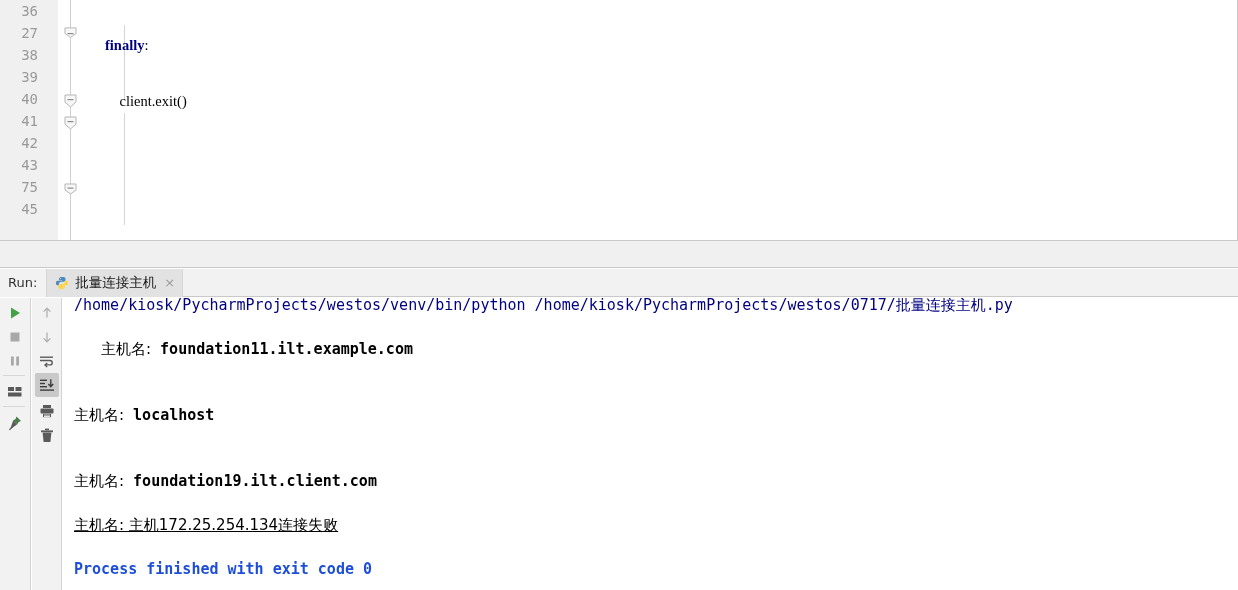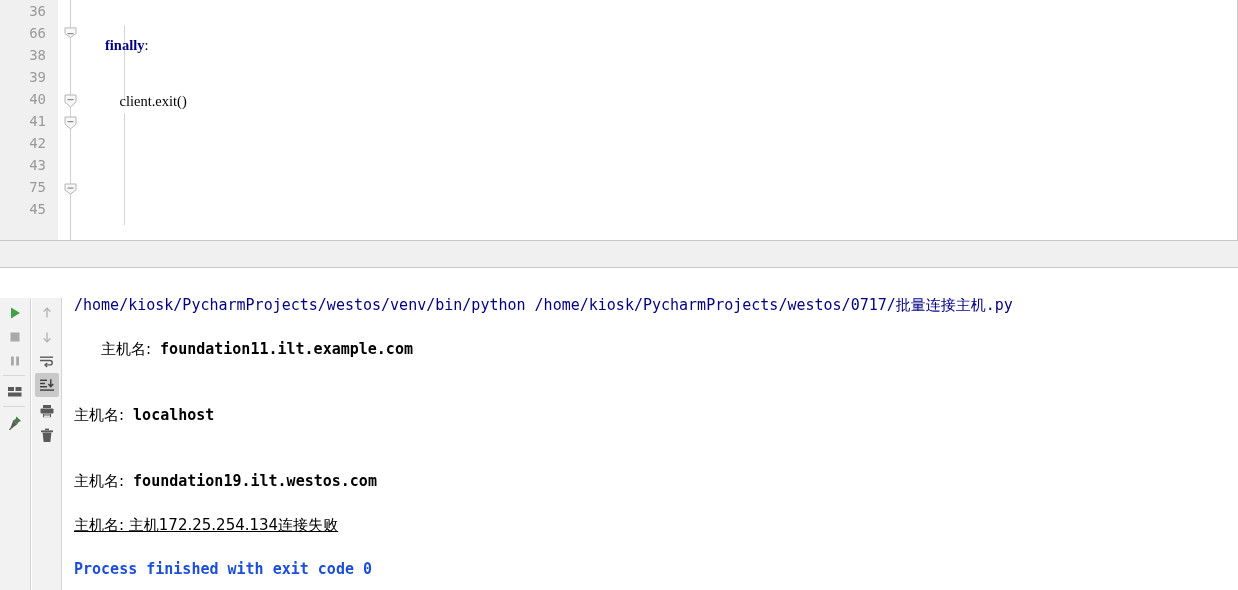--- a/index.html
+++ b/index.html
@@ -35,21 +35,21 @@
     width: 1px; height: 240px;
     background: #cfcfcf;
   }
   .linenos {
     position: absolute; left: 0; top: 0;
     width: 58px;
     font-family: "DejaVu Sans Mono", "Liberation Mono", monospace;
     font-size: 14px;
     color: #999999;
     text-align: right;
-    padding-right: 12px;
+    padding-right: 20px;
   }
   .lineno { height: 22px; line-height: 22px; }
 
   .code {
     position: absolute; left: 76px; top: 0;
     font-family: Liberation Serif, serif;
     font-size: 14.5px;
     white-space: pre;
     color: #000000;
   }
@@ -178,21 +178,21 @@
 
 <div id="app">
 
   <div class="editor">
     <div class="gutter"></div>
     <div class="gutter-divider"></div>
     <div class="fold-rail"></div>
 
     <div class="linenos">
       <div class="lineno">36</div>
-      <div class="lineno">66</div>
+      <div class="lineno">27</div>
       <div class="lineno">38</div>
       <div class="lineno">39</div>
       <div class="lineno">40</div>
       <div class="lineno">41</div>
       <div class="lineno">42</div>
       <div class="lineno">43</div>
       <div class="lineno">75</div>
       <div class="lineno">45</div>
     </div>
 
@@ -235,20 +235,33 @@
       
       
       
     </div>
 
     <div class="editor-right-border"></div>
   </div>
 
   <div class="sep-band"></div>
 
+  <div class="runbar">
+    <div class="run-label">Run:</div>
+    <div class="run-tab">
+      <span>
+        <svg class="pyicon" width="14" height="14" viewBox="0 0 16 16">
+          <path d="M7.9 1.2c-1.9 0-3.3.6-3.3 2.1v1.5h3.5v.5H3.4C2 5.3 1 6.1 1 8s.9 2.6 2.3 2.6h1.1V9.1c0-1.4 1.2-2.6 2.6-2.6h2.9c1.2 0 2.1-.9 2.1-2.1V3.3c0-1.4-1.2-2.1-3-2.1h-1zM6.2 2.4c.3 0 .6.3.6.6s-.3.6-.6.6-.6-.3-.6-.6.3-.6.6-.6z" fill="#4b8bbe"></path>
+          <path d="M8.1 14.8c1.9 0 3.3-.6 3.3-2.1v-1.5H7.9v-.5h4.7c1.4 0 2.4-.8 2.4-2.7s-.9-2.6-2.3-2.6h-1.1v1.5c0 1.4-1.2 2.6-2.6 2.6H6.1C4.9 9.5 4 10.4 4 11.6v1.1c0 1.4 1.2 2.1 3 2.1h1.1zM9.8 13.6c-.3 0-.6-.3-.6-.6s.3-.6.6-.6.6.3.6.6-.3.6-.6.6z" fill="#ffd43b"></path>
+        </svg>
+      </span>
+      <span class="run-tab-title">批量连接主机</span>
+      <span class="tab-close">×</span>
+    </div>
+  </div>
 
   <div class="console-area">
 
     <div class="tool-col-a">
       <div class="tbtn" style="left:3px; top:3px;">
         <svg width="14" height="14" viewBox="0 0 14 14">
           <path d="M3 1.5 L12 7 L3 12.5 Z" fill="#43a047"></path>
         </svg>
       </div>
       <div class="tbtn" style="left:3px; top:27px;">
@@ -327,20 +340,20 @@
       </div>
     </div>
 
     <div class="console">
       <div class="cmdline" style="top:-4px;">/home/kiosk/PycharmProjects/westos/venv/bin/python /home/kiosk/PycharmProjects/westos/0717/批量连接主机.py</div>
 
       <div class="outline" style="top:40px;margin-left:27px;"><span class="cn">主机名:</span><span class="hostval"> foundation11.ilt.example.com</span></div>
 
       <div class="outline" style="top:106px;"><span class="cn">主机名:</span><span class="hostval"> localhost</span></div>
 
-      <div class="outline" style="top:172px;"><span class="cn">主机名:</span><span class="hostval"> foundation19.ilt.westos.com</span></div>
+      <div class="outline" style="top:172px;"><span class="cn">主机名:</span><span class="hostval"> foundation19.ilt.client.com</span></div>
 
       <div class="outline" style="top:216px;text-decoration:underline;"><span class="cn">主机名:</span><span class="cn"> 主机172.25.254.134连接失败</span></div>
 
       <div class="outline finish" style="top:260px;">Process finished with exit code 0</div>
     </div>
   </div>
 </div>
 
 </body></html>

